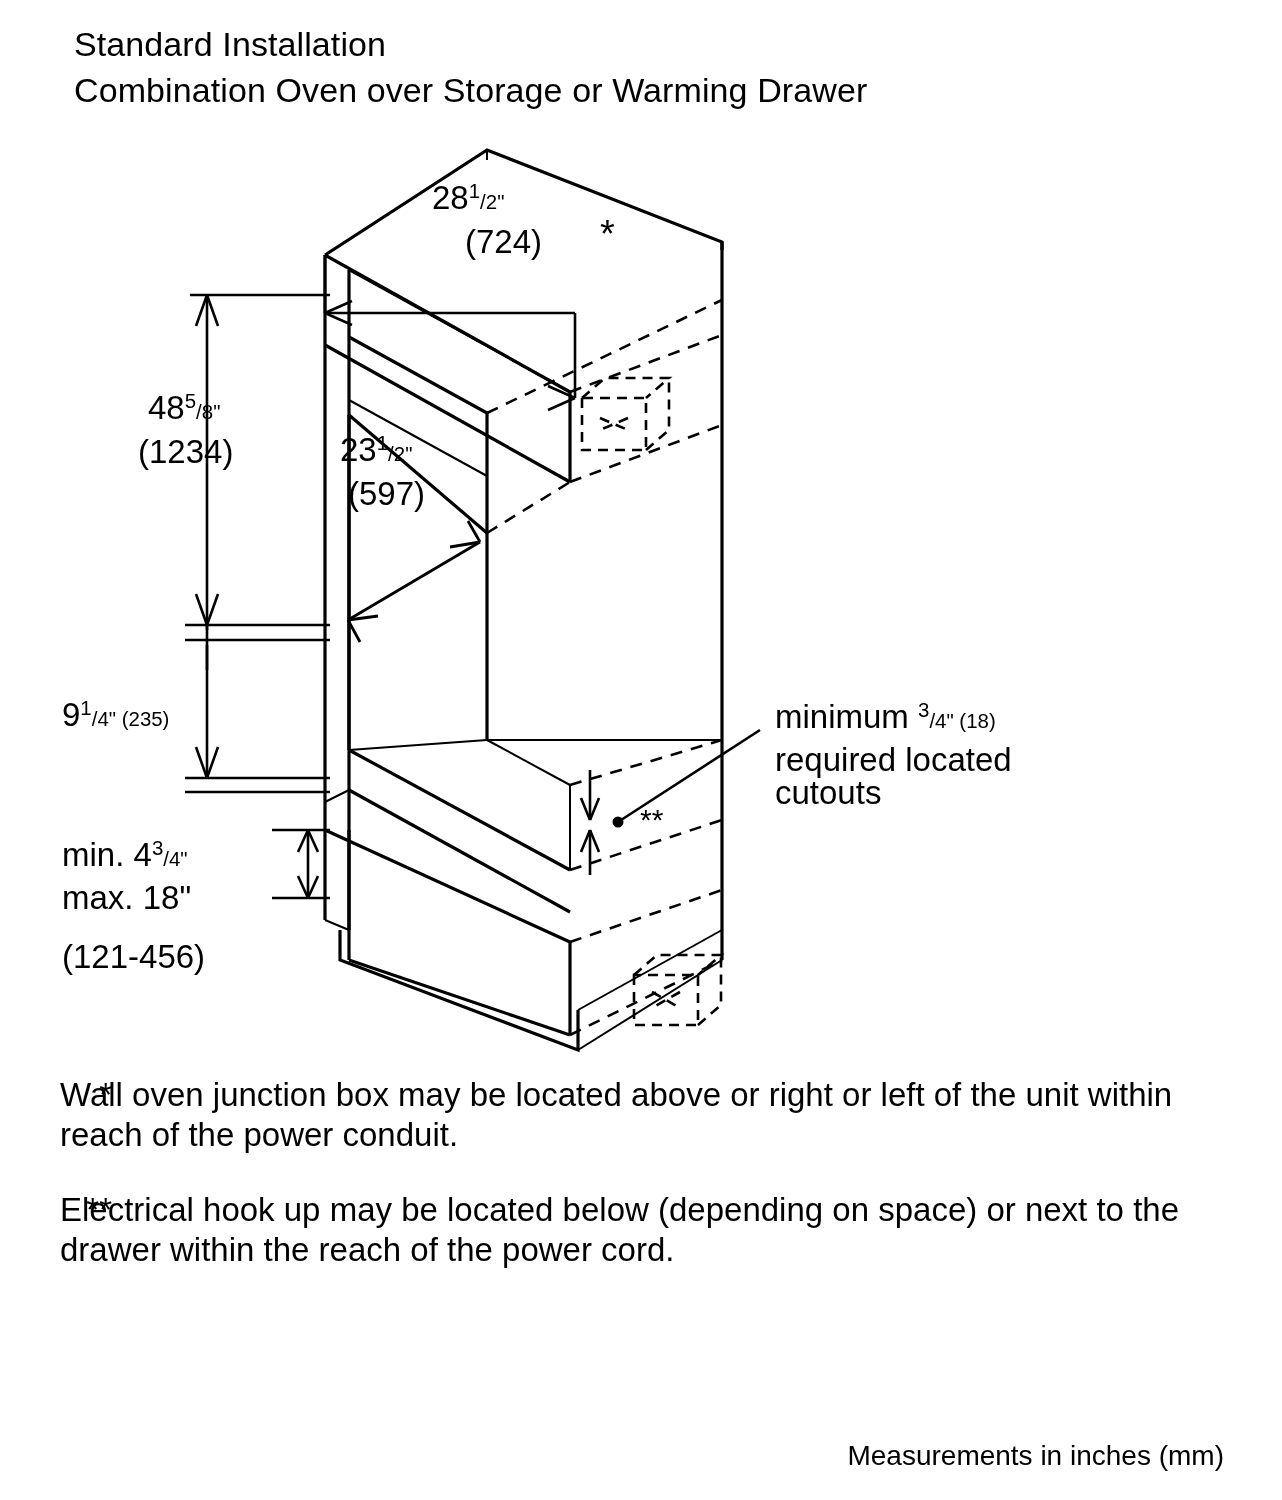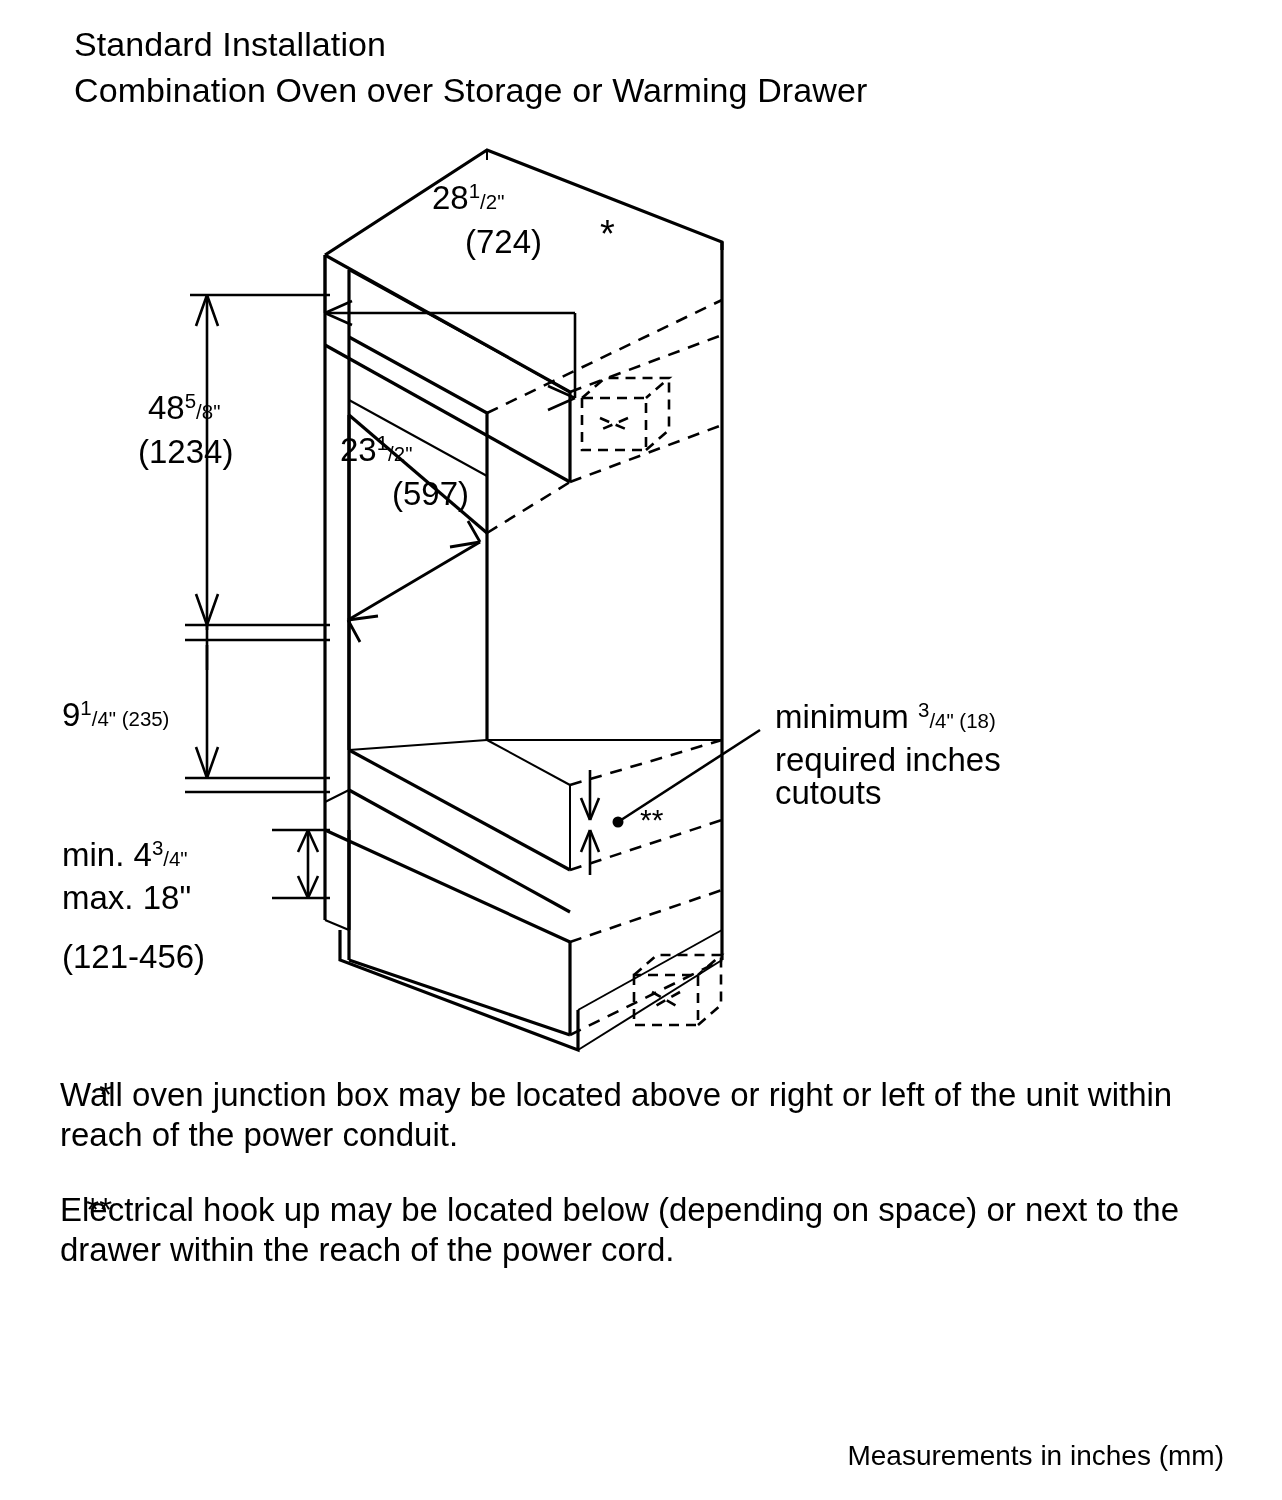--- a/index.html
+++ b/index.html
@@ -200,30 +200,30 @@
 
   <div class="lbl" style="left: 432px; top: 48px;"><span>28</span><span class="frac"><span class="num">1</span><span>/2"</span></span></div>
   <div class="lbl" style="left: 428px; top: 92px; margin-left: 37px;">(724)</div>
 
   <div class="lbl" style="left: 600px; top: 82px; font-size: 38px;">*</div>
 
   <div class="lbl" style="left: 148px; top: 258px;"><span>48</span><span class="frac"><span class="num">5</span><span>/8"</span></span></div>
   <div class="lbl" style="left: 138px; top: 302px;">(1234)</div>
 
   <div class="lbl" style="left: 340px; top: 300px;"><span>23</span><span class="frac"><span class="num">1</span><span>/2"</span></span></div>
-  <div class="lbl" style="left: 348px; top: 344px; margin-left: 44px;">(597)</div>
+  <div class="lbl" style="left: 348px; top: 344px;">(597)</div>
 
   <div class="lbl" style="left: 62px; top: 565px;"><span>9</span><span class="frac"><span class="num">1</span><span>/4" (235)</span></span></div>
 
   <div class="lbl" style="left: 62px; top: 705px;"><span>min. 4</span><span class="frac"><span class="num">3</span><span>/4"</span></span></div>
   <div class="lbl" style="left: 62px; top: 748px;">max. 18"</div>
   <div class="lbl" style="left: 62px; top: 807px;">(121-456)</div>
 
   <div class="lbl" style="left: 775px; top: 567px;"><span>minimum </span><span class="frac"><span class="num">3</span><span>/4" (18)</span></span></div>
-  <div class="lbl" style="left: 775px; top: 610px;">required inches</div>
+  <div class="lbl" style="left: 775px; top: 610px;">required located</div>
   <div class="lbl" style="left: 775px; top: 643px;">cutouts</div>
 
   <div class="lbl" style="left: 640px; top: 672px; font-size: 30px;">**</div>
 </div>
 
 <div class="footnotes">
   <div class="fn">
     <span class="fn-mark">*</span>
     <span class="fn-text">Wall oven junction box may be located above or right or left of the unit within reach of the power conduit.</span>
   </div>

